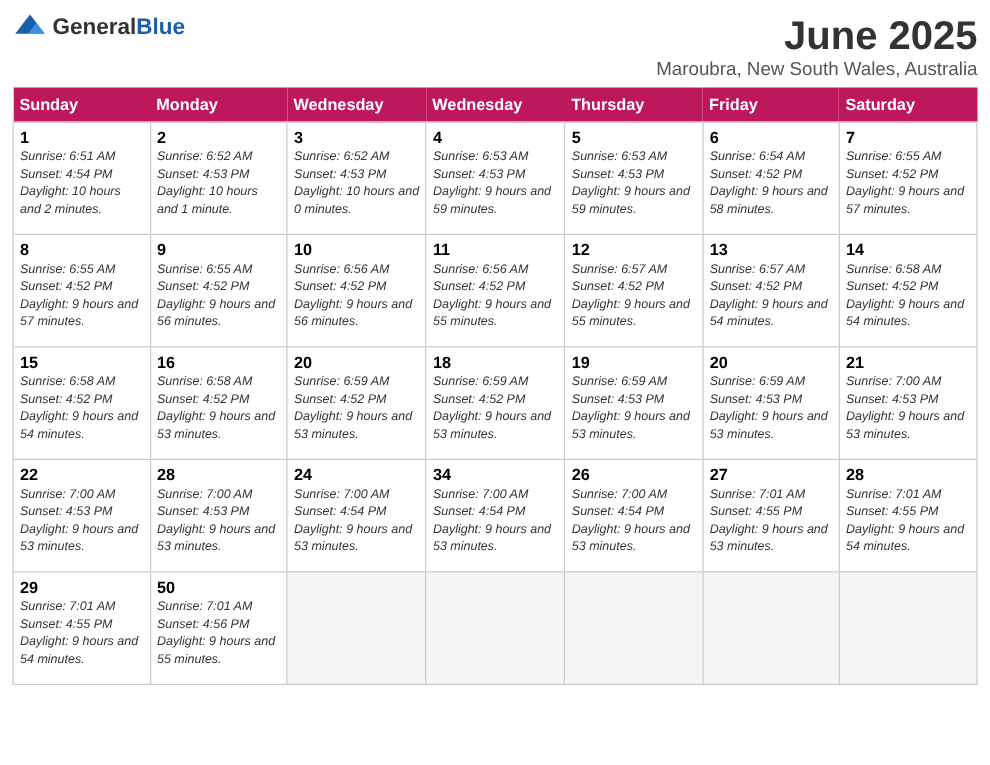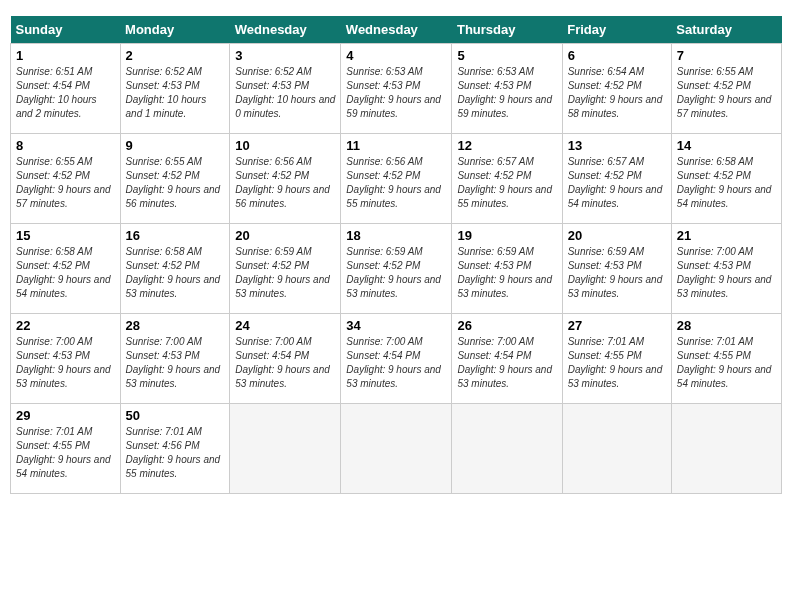--- a/index.html
+++ b/index.html
@@ -47,21 +47,21 @@
     .location {
       font-size: 15px;
       color: #555;
     }
     table {
       width: 100%;
       border-collapse: collapse;
       font-size: 11px;
     }
     th {
-      background-color: #0f766e;
+      background-color: #be185d;
       color: white;
       text-align: left;
       padding: 6px 5px;
       font-size: 13px;
       font-weight: bold;
     }
     td {
       border: 1px solid #ccc;
       vertical-align: top;
       padding: 4px 5px;
@@ -87,20 +87,33 @@
       background: #fff;
     }
     tr.week-row td {
       height: 90px;
     }
   </style>
 </head>
 <body>
 
 <div class="header-area">
+  <div class="logo">
+    <svg class="logo-icon" width="32" height="26" viewBox="0 0 32 26">
+      <polygon points="16,2 30,20 2,20" fill="#1a5fa8"></polygon>
+      <polygon points="22,10 30,20 14,20" fill="#4da6ff" opacity="0.7"></polygon>
+    </svg>
+    <div>
+      <span class="logo-text-general">General</span><span class="logo-text-blue">Blue</span>
+    </div>
+  </div>
+  <div class="title-area">
+    <div class="month-title">June 2025</div>
+    <div class="location">Maroubra, New South Wales, Australia</div>
+  </div>
 </div>
 
 <table>
   <thead>
     <tr>
     <th>Sunday</th>
         <th>Monday</th>
         <th>Wednesday</th>
         <th>Wednesday</th>
         <th>Thursday</th>

